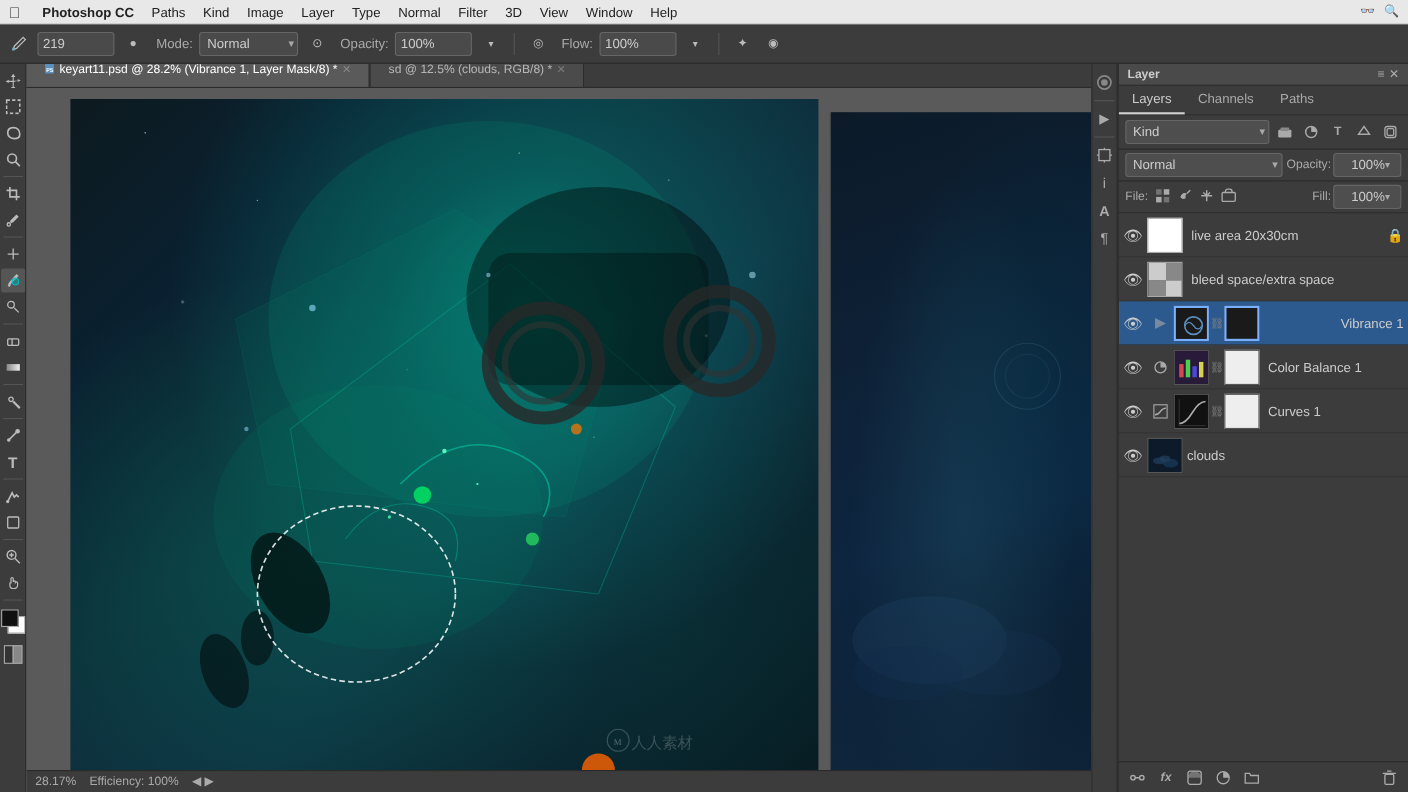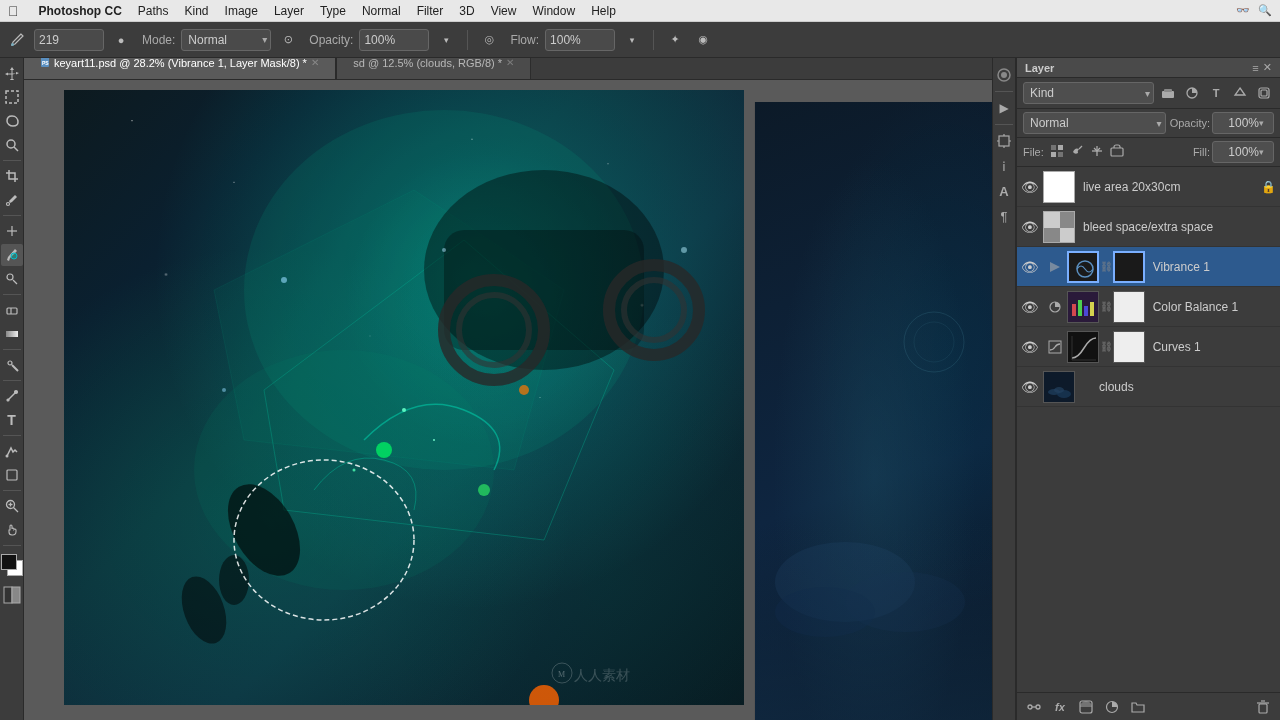--- a/index.html
+++ b/index.html
@@ -878,20 +878,25 @@
           <circle cx="380" cy="160" r="2" fill="rgba(180,230,255,0.5)"></circle>
           <circle cx="160" cy="300" r="2" fill="rgba(150,220,255,0.5)"></circle>
           <circle cx="620" cy="160" r="3" fill="rgba(180,240,255,0.5)"></circle>
 
           <text x="510" y="590" font-size="14" fill="rgba(255,255,255,0.2)" font-family="serif">人人素材</text>
           <circle cx="498" cy="583" r="10" fill="none" stroke="rgba(255,255,255,0.2)" stroke-width="1"></circle>
           <text x="494" y="587" font-size="8" fill="rgba(255,255,255,0.3)" font-family="serif">M</text>
         </svg>
       </div>
 
+      <div id="status-bar" style="position:absolute;bottom:0;left:0;right:0;">
+        <span class="status-item">28.17%</span>
+        <span class="status-item">Efficiency: 100%</span>
+        <span class="status-item">◀ ▶</span>
+      </div>
     </div>
   </div>
 
   <div id="right-float-tools">
 
     <div class="rf-tool">
       <svg width="16" height="16" viewBox="0 0 16 16">
         <circle cx="8" cy="8" r="6" fill="none" stroke="#888" stroke-width="1.5"></circle>
         <circle cx="8" cy="8" r="3" fill="#888"></circle>
       </svg>
@@ -917,20 +922,25 @@
   <div id="right-panel">
 
     <div id="panel-title-bar">
       <span class="panel-title">Layer</span>
       <div style="display:flex;gap:4px;align-items:center;">
         <span style="font-size:11px;color:#aaa;">≡</span>
         <span style="font-size:11px;color:#aaa;">✕</span>
       </div>
     </div>
 
+    <div id="panel-tabs">
+      <div class="panel-tab active">Layers</div>
+      <div class="panel-tab">Channels</div>
+      <div class="panel-tab">Paths</div>
+    </div>
 
     <div id="layer-filter-bar">
       <div class="lf-select-wrap">
         <select class="lf-select">
           <option>Kind</option>
           <option>Name</option>
           <option>Effect</option>
           <option>Mode</option>
           <option>Attribute</option>
           <option>Color</option>
@@ -1063,21 +1073,21 @@
 
               <circle cx="16" cy="16" r="8" fill="none" stroke="#5a8fc0" stroke-width="1.5"></circle>
               <path d="M8 16 Q12 10 16 16 Q20 22 24 16" fill="none" stroke="#5a8fc0" stroke-width="1.2"></path>
             </svg>
           </div>
 
           <span style="color:#888;font-size:10px;margin:0 1px;">⛓</span>
 
           <div class="layer-mask-thumb" style="background:#1a1a1a;border:2px solid #7aafff;"></div>
         </div>
-        <span class="layer-name" style="margin-left:4px;">Vibrance 1</span>
+        <span class="layer-name" style="margin-left:4px;text-align:right;">Vibrance 1</span>
       </div>
 
       <div class="layer-item">
         <div class="layer-vis" style="font-size:14px;">👁</div>
         <div style="position:relative;display:flex;align-items:center;gap:0;">
 
           <div style="width:24px;height:32px;display:flex;align-items:center;justify-content:center;">
             <svg width="14" height="14" viewBox="0 0 14 14">
               <circle cx="7" cy="7" r="5" fill="none" stroke="#aaa" stroke-width="1.2"></circle>
               <path d="M7 2 A5 5 0 0 1 12 7 L7 7 Z" fill="#aaa"></path>
@@ -1125,21 +1135,21 @@
       <div class="layer-item">
         <div class="layer-vis" style="font-size:14px;">👁</div>
         <div class="layer-thumb thumb-clouds">
           <svg width="32" height="32" viewBox="0 0 32 32">
             <rect width="32" height="32" fill="#0d1a2a"></rect>
             <ellipse cx="10" cy="20" rx="6" ry="3" fill="rgba(30,60,90,0.8)"></ellipse>
             <ellipse cx="20" cy="22" rx="7" ry="4" fill="rgba(25,55,85,0.8)"></ellipse>
             <ellipse cx="15" cy="18" rx="5" ry="3" fill="rgba(35,65,95,0.7)"></ellipse>
           </svg>
         </div>
-        <span class="layer-name" style="margin-left:20px;">clouds</span>
+        <span class="layer-name" style="margin-left:0;">clouds</span>
       </div>
 
     </div>
 
     <div id="panel-bottom">
 
       <div class="pb-icon" title="Link Layers">
         <svg width="14" height="14" viewBox="0 0 14 14" fill="none" stroke="#aaa" stroke-width="1.3">
           <path d="M5 7 L9 7"></path>
           <rect x="1" y="5" width="4" height="4" rx="2"></rect>

